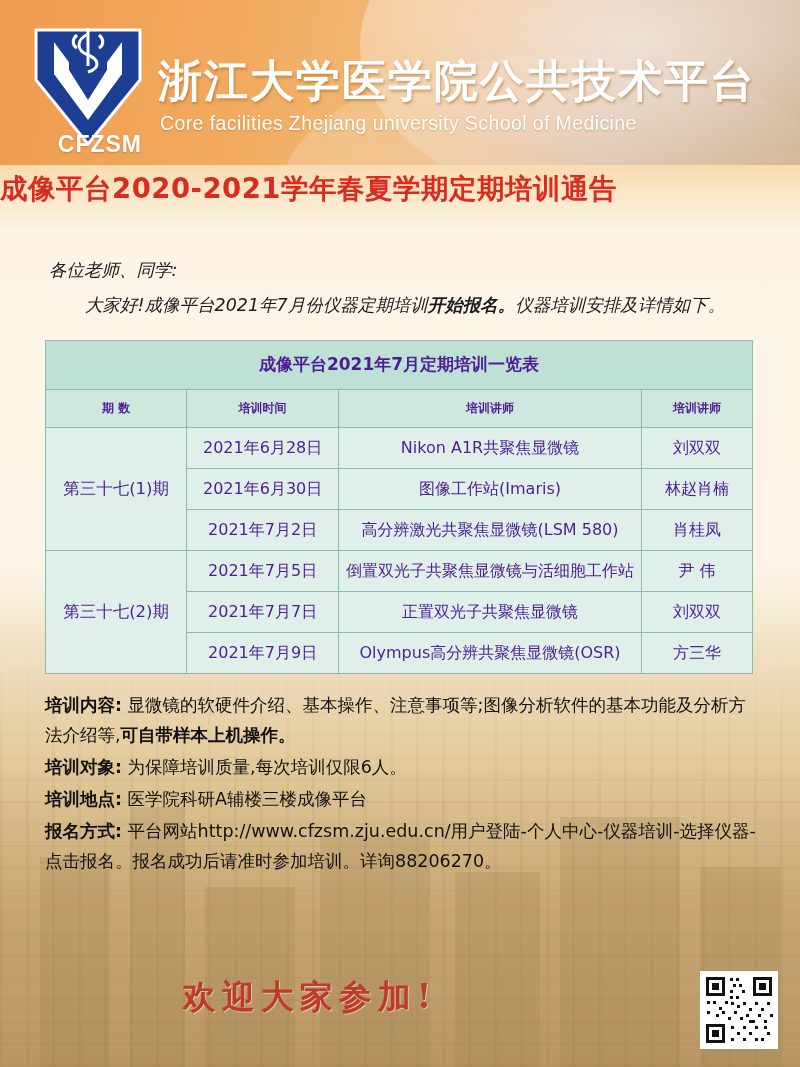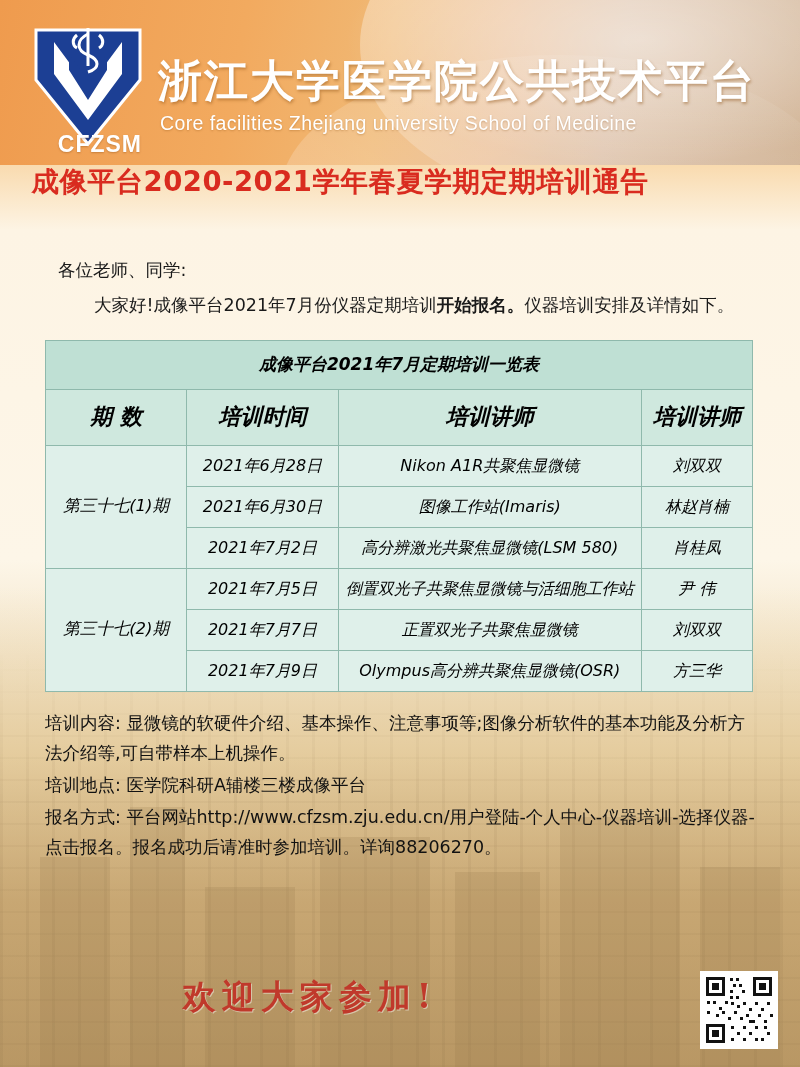--- a/index.html
+++ b/index.html
@@ -116,44 +116,45 @@
     top: 112px;
     font-size: 19.5px;
     color: #ffffff;
     letter-spacing: 0.4px;
     text-shadow: 0 1px 2px rgba(140,80,20,0.35);
   }
 
   
   .main-title {
     position: absolute;
-    top: 164px;
+    top: 171px;
     left: 0;
     width: 680px;
-    text-align: center;
+    text-align: left;
     font-size: 27.5px;
     font-weight: bold;
     color: #d92b1f;
     letter-spacing: 0.5px;
     font-family: "DejaVu Sans", "Liberation Sans", sans-serif;
   }
 
   
   .content {
     position: absolute;
     top: 255px;
     left: 45px;
     width: 712px;
     color: #1a1a1a;
     font-size: 17.5px;
     line-height: 1.75;
     font-family: "DejaVu Sans", "Liberation Sans", sans-serif;
   }
   .para {
-    margin: 0 0 4px 13px;
+    margin: 0 0 4px 4px;
+    font-style: italic;
   }
   .para.indent {
     text-indent: 36px;
   }
   .b { font-weight: bold; text-align: center; }
 
   
   .table-wrap {
     margin-top: 20px;
     width: 708px;
@@ -162,52 +163,51 @@
     border-collapse: collapse;
     width: 708px;
     font-size: 16px;
     background: #dff0ea;
     font-family: "DejaVu Sans", "Liberation Sans", sans-serif;
   }
   table.schedule td, table.schedule th {
     border: 1px solid #8fb9ac;
     padding: 6px 4px;
     text-align: center;
-    color: #000000;
+    color: #4c1d95;
     font-weight: normal;
-    font-style: italic;
   }
   table.schedule tr.title-row td {
     background: #bfe0d4;
     font-weight: bold;
     font-size: 17px;
     padding: 9px 4px;
   }
   table.schedule tr.head-row td {
     background: #cfe8de;
     font-weight: bold;
-    font-size: 22px;
+    font-size: 12px;
     padding: 8px 4px;
   }
   td.col-period { width: 140px; }
   td.col-date   { width: 150px; }
   td.col-instr  { width: 310px; }
   td.col-teacher{ width: 108px; }
   td.period-cell { font-size: 16.5px; }
 
   
   .info {
     margin-top: 16px;
     font-size: 17.5px;
     line-height: 1.72;
     color: #111;
     font-family: "DejaVu Sans", "Liberation Sans", sans-serif;
   }
   .info .row { margin-bottom: 2px; }
-  .info .label { font-weight: normal; }
+  .info .label { font-weight: bold; }
 
   
   .welcome {
     position: absolute;
     left: 0;
     top: 968px;
     width: 620px;
     text-align: center;
     font-size: 33px;
     font-weight: bold;
@@ -324,20 +324,24 @@
             <td class="col-teacher">方三华</td>
           </tr>
         </tbody>
       </table>
     </div>
 
     <div class="info">
       <div class="row">
         <span class="label">培训内容:</span>
         <span>显微镜的软硬件介绍、基本操作、注意事项等;图像分析软件的基本功能及分析方法介绍等,</span><span class="label">可自带样本上机操作。</span>
+      </div>
+      <div class="row">
+        <span class="label">培训对象:</span>
+        <span>为保障培训质量,每次培训仅限6人。</span>
       </div>
       <div class="row">
         <span class="label">培训地点:</span>
         <span>医学院科研A辅楼三楼成像平台</span>
       </div>
       <div class="row">
         <span class="label">报名方式:</span>
         <span>平台网站http://www.cfzsm.zju.edu.cn/用户登陆-个人中心-仪器培训-选择仪器-点击报名。报名成功后请准时参加培训。详询88206270。</span>
       </div>
     </div>

